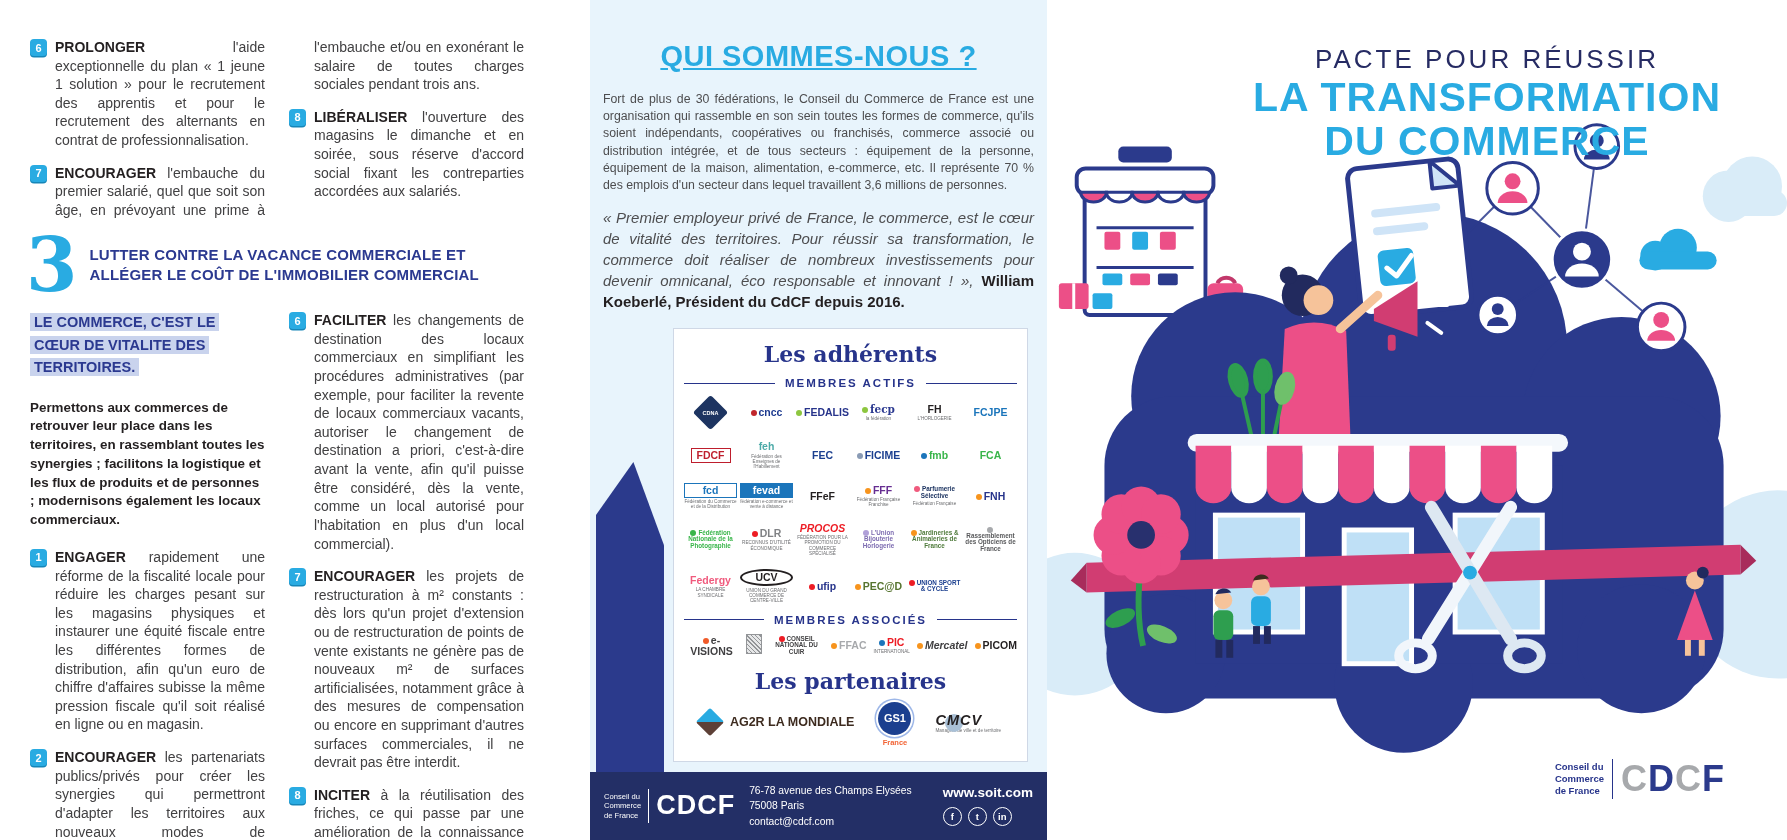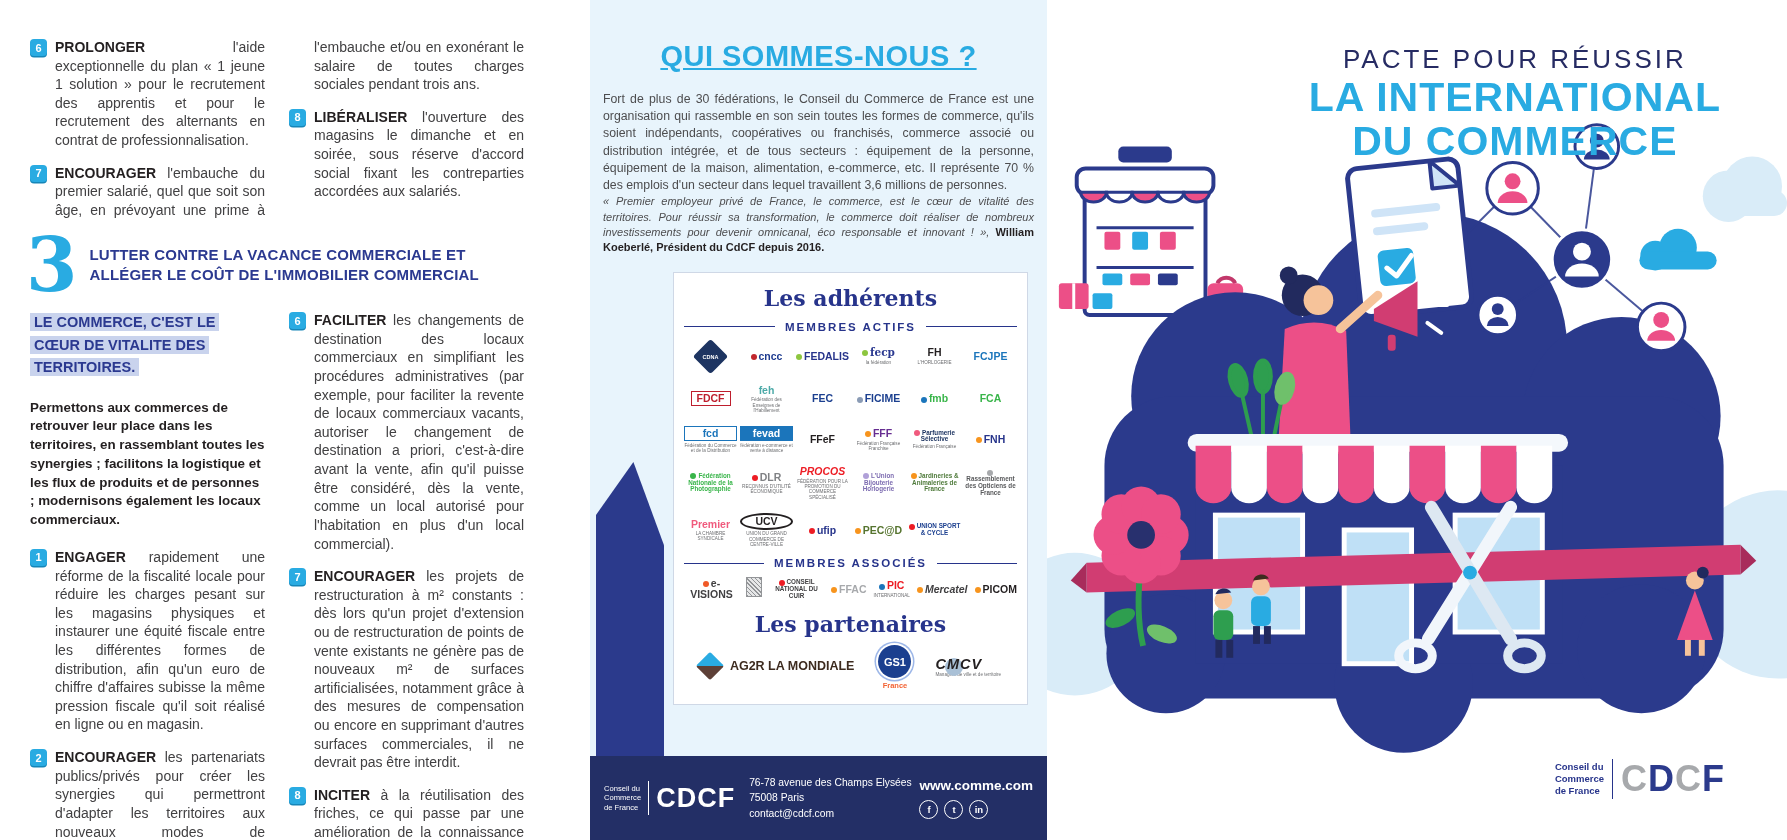--- a/index.html
+++ b/index.html
@@ -26,21 +26,21 @@
         line-height:1.55; padding:1px 4px; -webkit-box-decoration-break:clone; box-decoration-break:clone; }
   .intro-bold { font-weight:bold; color:#231f20; font-size:13.4px; line-height:1.4; margin:20px 0 18px; }
 
   
   .panel-mid { width:457px; flex:none; background:#e8f4fc; display:flex; flex-direction:column; position:relative; }
   .mid-wedge { position:absolute; left:6px; top:462px; width:68px; height:378px; background:#2b3a8c;
                clip-path:polygon(55% 0, 100% 22%, 100% 100%, 0 100%, 0 14%); z-index:1; }
   .mid-content { padding:40px 13px 0; position:relative; z-index:2; }
   .mid-title { text-align:center; color:#29abe2; font-size:29px; font-weight:bold; letter-spacing:.5px;text-decoration:underline; }
   .mid-intro { margin-top:18px; font-size:12.3px; color:#4d4d4f; line-height:1.4; text-align:justify; }
-  .mid-quote { font-size:11px; color:#4d4d4f; line-height:1.4; text-align:justify; font-style:italic; }
+  .mid-quote { margin-top:13px; font-size:15px; color:#4d4d4f; line-height:1.4; text-align:justify; font-style:italic; }
   .mid-quote b { font-style:normal; color:#231f20; }
 
   .card { position:relative; z-index:2; background:#fff; border:1px solid #cfd8e6; width:355px;
           margin:16px 0 10px 70px; padding:12px 10px 14px; }
   .serif-title { font-family:"DejaVu Serif", serif; font-weight:bold; color:#27348b; font-size:22px; text-align:center; }
   .divider { display:flex; align-items:center; gap:10px; color:#27348b; font-size:11.5px; letter-spacing:2px;
              margin:10px 0 8px; font-weight:bold; white-space:nowrap; }
   .divider::before,.divider::after { content:""; flex:1; border-top:1px solid #27348b; }
   .logo-grid { display:grid; grid-template-columns:repeat(6,1fr); row-gap:13px; column-gap:3px;
                align-items:center; justify-items:center; }
@@ -244,21 +244,21 @@
           <div class="logo">
             <span class="ll small" style="color: rgb(124, 107, 176);"><i class="dot" style="background: rgb(176, 160, 216);"></i>L'Union Bijouterie Horlogerie</span>
           </div>
           <div class="logo">
             <span class="ll small" style="color: rgb(78, 122, 58);"><i class="dot" style="background: rgb(247, 148, 29);"></i>Jardineries &amp; Animaleries de France</span>
           </div>
           <div class="logo">
             <span class="ll small" style="color: rgb(88, 89, 91);"><i class="dot" style="background: rgb(167, 169, 172);"></i>Rassemblement des Opticiens de France</span>
           </div>
           <div class="logo">
-            <span class="ll" style="color: rgb(240, 90, 125);">Premier</span>
+            <span class="ll" style="color: rgb(240, 90, 125);">Federgy</span>
             <span class="ls">LA CHAMBRE SYNDICALE</span>
           </div>
           <div class="logo">
             <span class="ll" style="color: rgb(35, 31, 32); border: 2px solid rgb(35, 31, 32); border-radius: 50%; padding: 1px 8px;">UCV</span>
             <span class="ls">UNION DU GRAND COMMERCE DE CENTRE-VILLE</span>
           </div>
           <div class="logo">
             <span class="ll" style="color: rgb(39, 52, 139);"><i class="dot" style="background: rgb(237, 28, 36);"></i>ufip</span>
           </div>
           <div class="logo">
@@ -314,34 +314,34 @@
         </div>
       <div class="cdcf-bar"></div>
       <div class="cdcf-word">CDCF</div>
     </div>
     <div class="addr">
       <div class="b">76-78 avenue des Champs Elysées</div>
       <div class="b">75008 Paris</div>
       <div>contact@cdcf.com</div>
     </div>
     <div class="site-block">
-      <div class="site">www.comme.com</div>
+      <div class="site">www.soit.com</div>
       <div class="socials">
           <span class="soc">f</span>
           <span class="soc">t</span>
           <span class="soc">in</span>
         </div>
     </div>
   </div>
 </div>
 
 <div class="panel-right">
   <div class="pacte">
     <div class="pacte-l1">PACTE POUR RÉUSSIR</div>
-    <div class="pacte-l2">LA INTERNATIONAL</div>
+    <div class="pacte-l2">LA TRANSFORMATION</div>
     <div class="pacte-l3">DU COMMERCE</div>
   </div>
 
   <svg class="illu" viewBox="0 0 747 840" xmlns="http://www.w3.org/2000/svg">
 
     <circle cx="28" cy="630" r="72" fill="#d9ecf8"></circle>
     <circle cx="738" cy="590" r="95" fill="#d9ecf8"></circle>
     <g fill="#d9ecf8">
       <circle cx="688" cy="198" r="26"></circle>
         <circle cx="712" cy="188" r="30"></circle>

